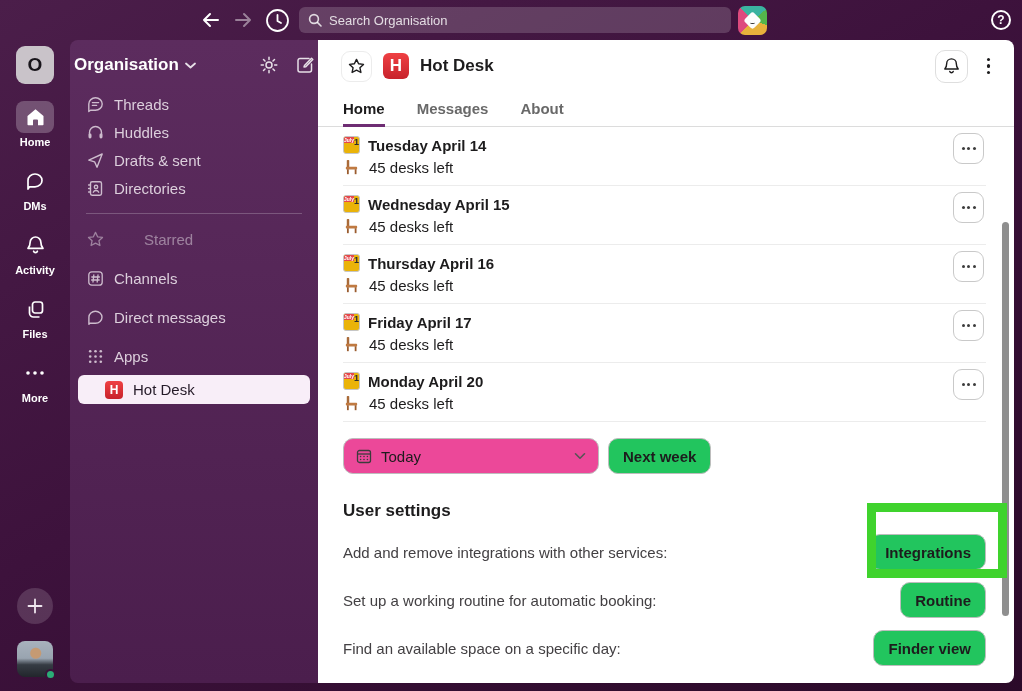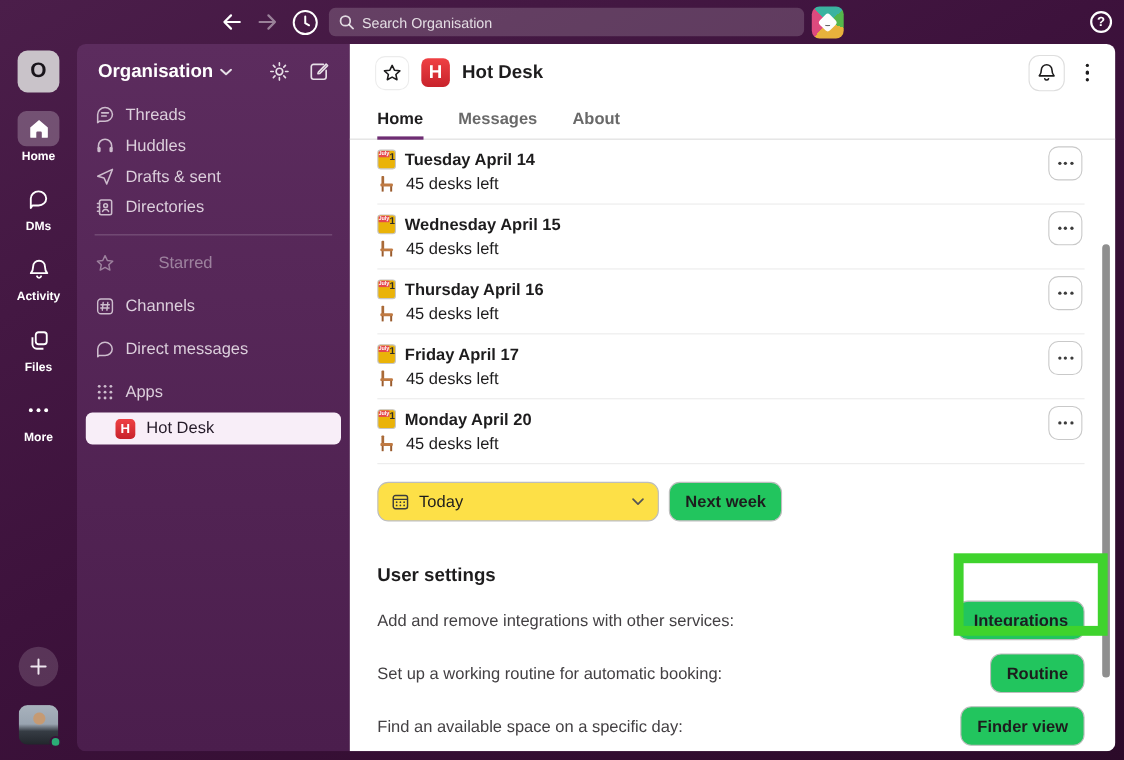--- a/index.html
+++ b/index.html
@@ -36,21 +36,21 @@
   .plus-btn { width:36px; height:36px; border-radius:50%; background:rgba(255,255,255,.15); color:#efe6ef; display:flex; align-items:center; justify-content:center; }
   .user-avatar { margin-top:17px; width:36px; height:36px; border-radius:8px; position:relative;
     background:
       radial-gradient(circle 6px at 52% 34%, #c59a73 5px, transparent 6px),
       linear-gradient(180deg,#a8b2bd 0%,#99a4b0 48%,#363c44 66%,#22262c 100%); }
   .presence-dot { position:absolute; right:-3px; bottom:-3px; width:11px; height:11px; background:#2bac76; border:2.5px solid #3a123a; border-radius:50%; }
 
   
   .panel { position:absolute; left:70px; top:40px; width:944px; height:643px; border-radius:8px; overflow:hidden; display:flex; }
   .sidebar { width:248px; background:linear-gradient(180deg,#5c2c5e 0%,#4b1e4d 100%); display:flex; flex-direction:column; }
-  .sb-header { height:50px; display:flex; align-items:center; padding:0 19px; color:#fff; }
+  .sb-header { height:50px; display:flex; align-items:center; padding:0 4px; color:#fff; }
   .sb-title { font-size:17px; font-weight:800; }
   .sb-chevron { margin-left:6px; color:rgba(255,255,255,.85); }
   .sb-header-icons { margin-left:auto; display:flex; gap:18px; color:rgba(255,255,255,.85); }
   .sb-item { height:28px; display:flex; align-items:center; gap:10px; padding:0 16px; font-size:15px; color:#dccfdc; }
   .sb-item .ic { width:18px; display:flex; justify-content:center; color:#cdbccd; }
   .sb-item.dim, .sb-item.dim .ic { color:rgba(255,255,255,.42);gap:40px; }
   .sb-item.spaced { margin-top:11px; }
   .sb-divider { height:1px; background:rgba(255,255,255,.22); margin:11px 16px; }
   .sb-selected { margin:5px 8px 0; height:29px; border-radius:6px; background:#f8eef8; display:flex; align-items:center; gap:10px; padding:0 10px 0 27px; font-size:15px; color:#241a28; }
   .h-badge { width:18px; height:18px; border-radius:4px; background:linear-gradient(180deg,#ef4043,#c8232c); color:#fff; font-size:12px; font-weight:800; display:flex; align-items:center; justify-content:center; flex-shrink:0; }
@@ -75,25 +75,25 @@
   .desk-title { display:flex; align-items:center; gap:8px; font-size:15px; font-weight:bold; color:#1d1c1d; height:20px; }
   .desk-sub { display:flex; align-items:center; gap:9px; font-size:15px; color:#1d1c1d; height:20px; margin-top:2px; }
   .row-kebab { position:absolute; right:2px; top:6px; width:31px; height:31px; border:1px solid #c9c9c9; border-radius:9px; display:flex; align-items:center; justify-content:center; gap:2.5px; background:#fff; }
   .row-kebab i { width:3px; height:3px; border-radius:50%; background:#3c3c3c; }
 
   .cal { width:17px; height:18px; border:1px solid #c6c6c6; border-radius:3px; background:#eab308; overflow:hidden; display:flex; flex-direction:row; flex-shrink:0; }
   .cal-top { height:6px; background:#e5484d; color:#fff; font-size:5px; line-height:6px; text-align:center; font-weight:bold; letter-spacing:0; }
   .cal-day { flex:1; font-size:9px; font-weight:bold; color:#2c2c2c; text-align:center; line-height:10px; }
 
   .controls { display:flex; gap:9px; margin-top:16px; }
-  .select-btn { width:256px; height:36px; border:1px solid #bdbdbd; border-radius:10px; background:#fde047; display:flex; align-items:center; gap:9px; padding:0 12px; font-size:15px; color:#1d1c1d; }
+  .select-btn { width:256px; height:36px; border:1px solid #bdbdbd; border-radius:10px; background:#ec4899; display:flex; align-items:center; gap:9px; padding:0 12px; font-size:15px; color:#1d1c1d; }
   .select-btn .chev { margin-left:auto; color:#555; }
   .btn { height:36px; border:1px solid #bdbdbd; border-radius:10px; background:#22c55e; font-family:"Liberation Sans",sans-serif; font-weight:bold; font-size:15px; color:#1d1c1d; padding:0 14px; display:flex; align-items:center; }
 
-  .settings { margin-top:39px; }
+  .settings { margin-top:27px; }
   .settings h2 { font-size:17px; font-weight:800; color:#1d1c1d; height:21px; }
   .setting-row { display:flex; align-items:center; justify-content:space-between; margin-top:12px; height:36px; }
   .setting-row .txt { font-size:15px; color:#434043; }
 
   
   .scrollbar { position:absolute; left:1002px; top:222px; width:7px; height:394px; background:#8f8f8f; border-radius:4px; z-index:30; }
   .annotation { position:absolute; left:867px; top:503px; width:140px; height:75px; border:9px solid #3fd32d; z-index:40; background:transparent; }
 </style>
 </head>
 <body>

